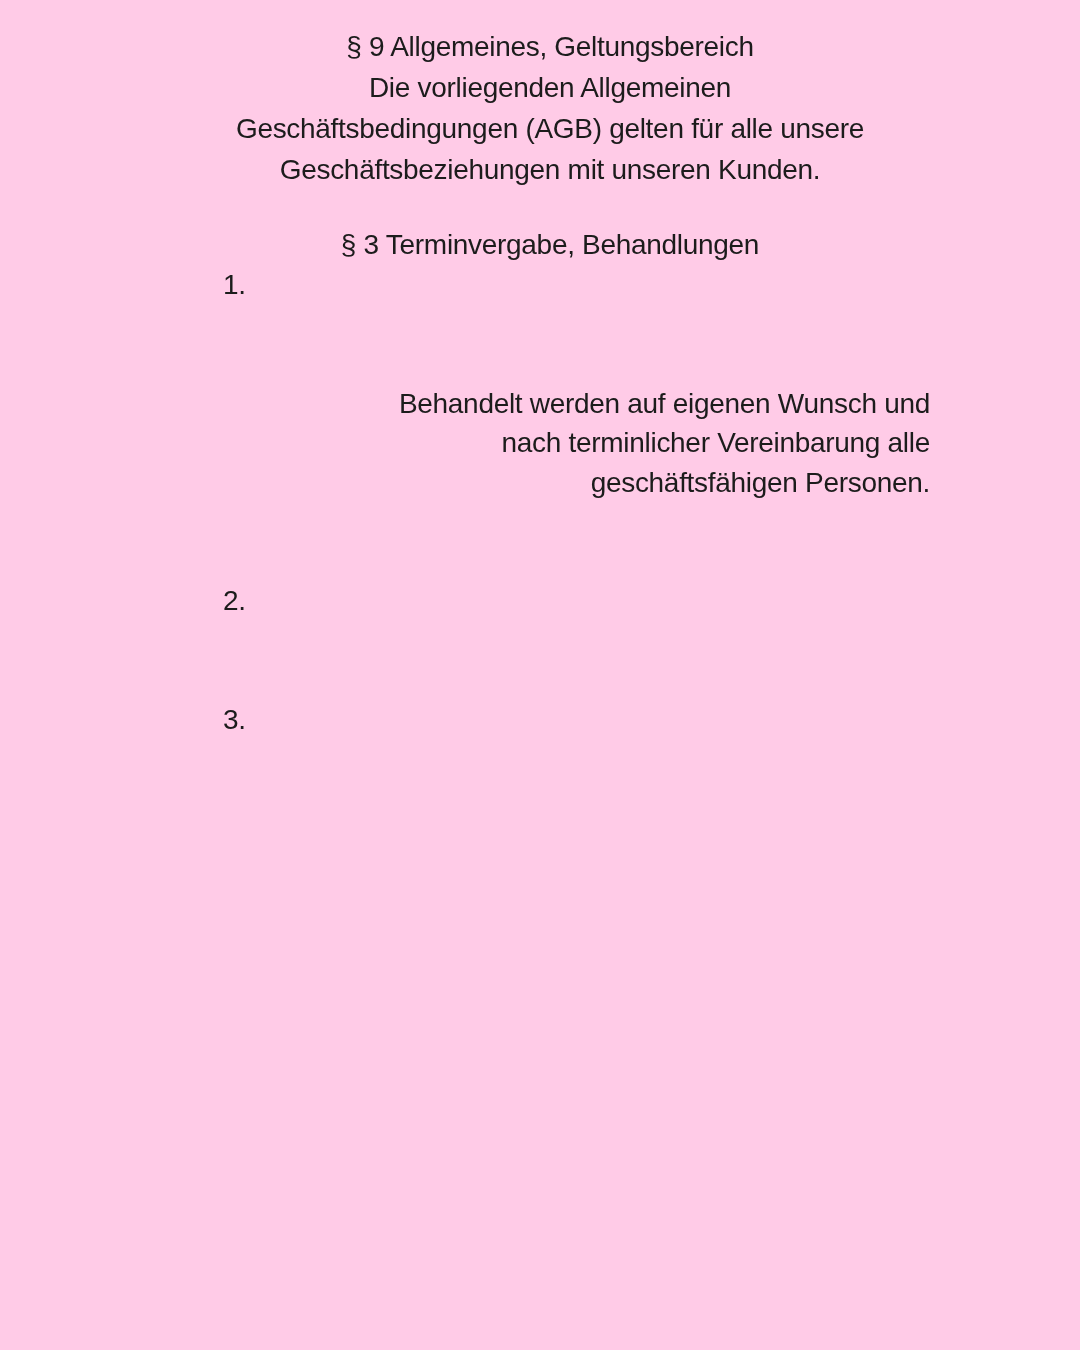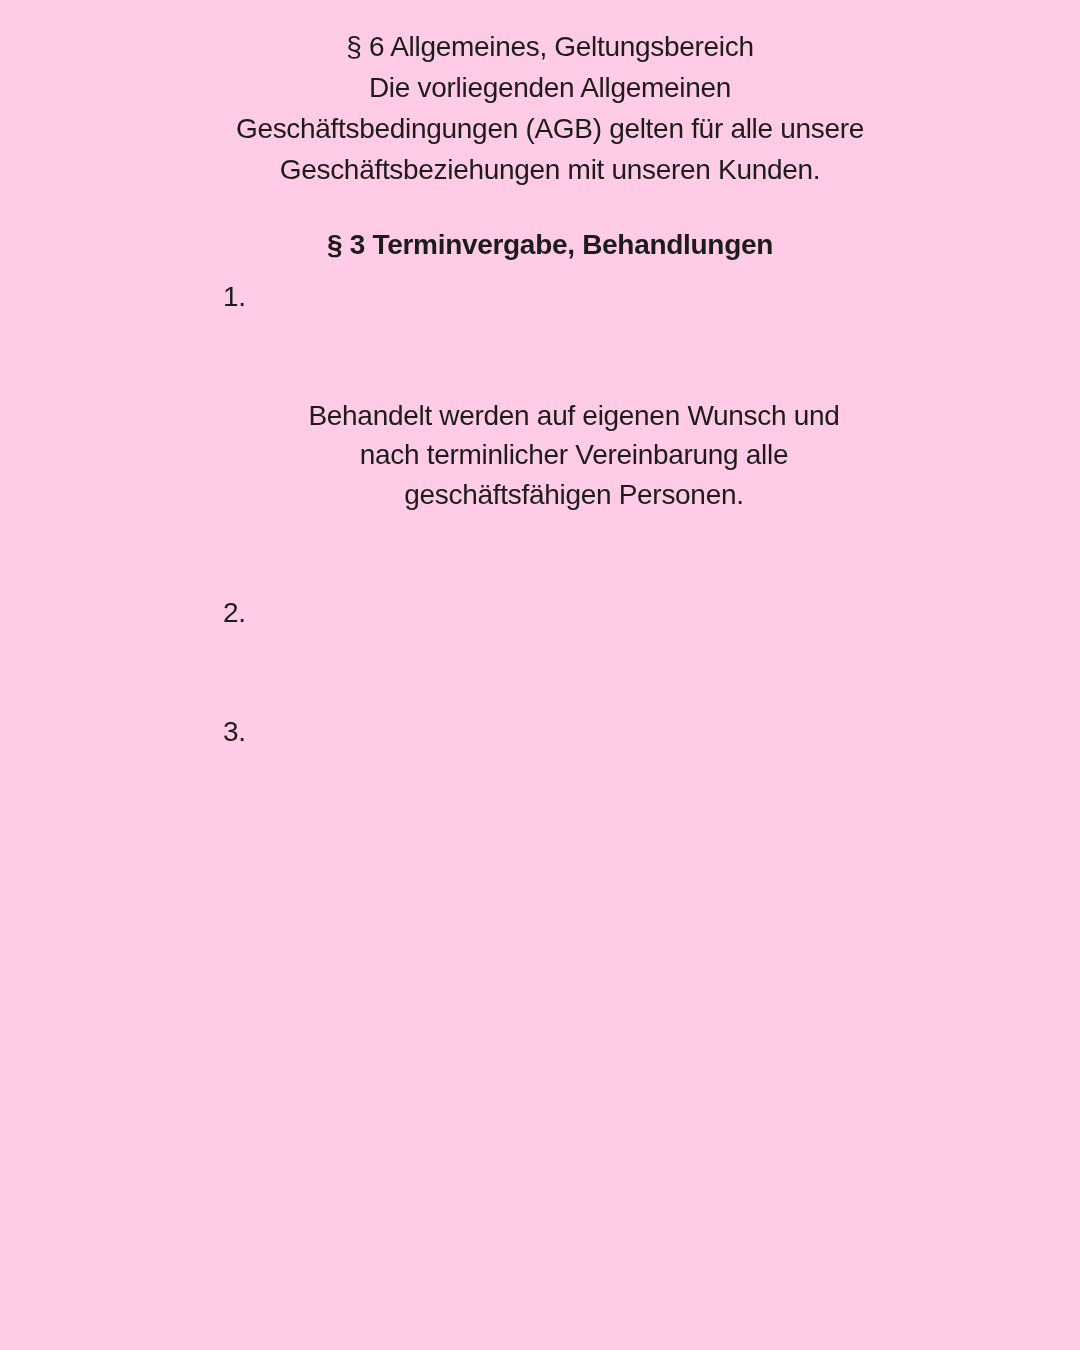--- a/index.html
+++ b/index.html
@@ -28,49 +28,49 @@
     text-align: center;
   }
   .para {
     line-height: 41px;
     white-space: pre;
     margin: 0 0 34px 0;
   }
   .heading {
     line-height: 41px;
     white-space: pre;
-    margin: 12px;
-    font-weight: bold;
+    margin: 0;
   }
   .list {
     margin: 0;
   }
   .list-item {
     position: relative;
     line-height: 39.5px;
     white-space: pre;
     padding-left: 48px;
   }
   .list-item .num {
     position: absolute;
     left: 53px;
     top: 0;
     padding-left: 0;
   }
   .item-lines {
     white-space: pre;
+    text-align: right;
   }
 </style>
 </head>
 <body style="background: rgb(255, 203, 231);">
 
 <div class="page" style="background: rgb(255, 203, 231);">
   <div class="textbox" style="color: rgb(28, 28, 28);">
 
-    <div class="para">§ 6 Allgemeines, Geltungsbereich
+    <div class="para">§ 9 Allgemeines, Geltungsbereich
 Die vorliegenden Allgemeinen
 Geschäftsbedingungen (AGB) gelten für alle unsere
 Geschäftsbeziehungen mit unseren Kunden.</div>
 
 
     <div class="heading">§ 3 Terminvergabe, Behandlungen</div>
 
     <div class="list">
 
       <div class="list-item">

